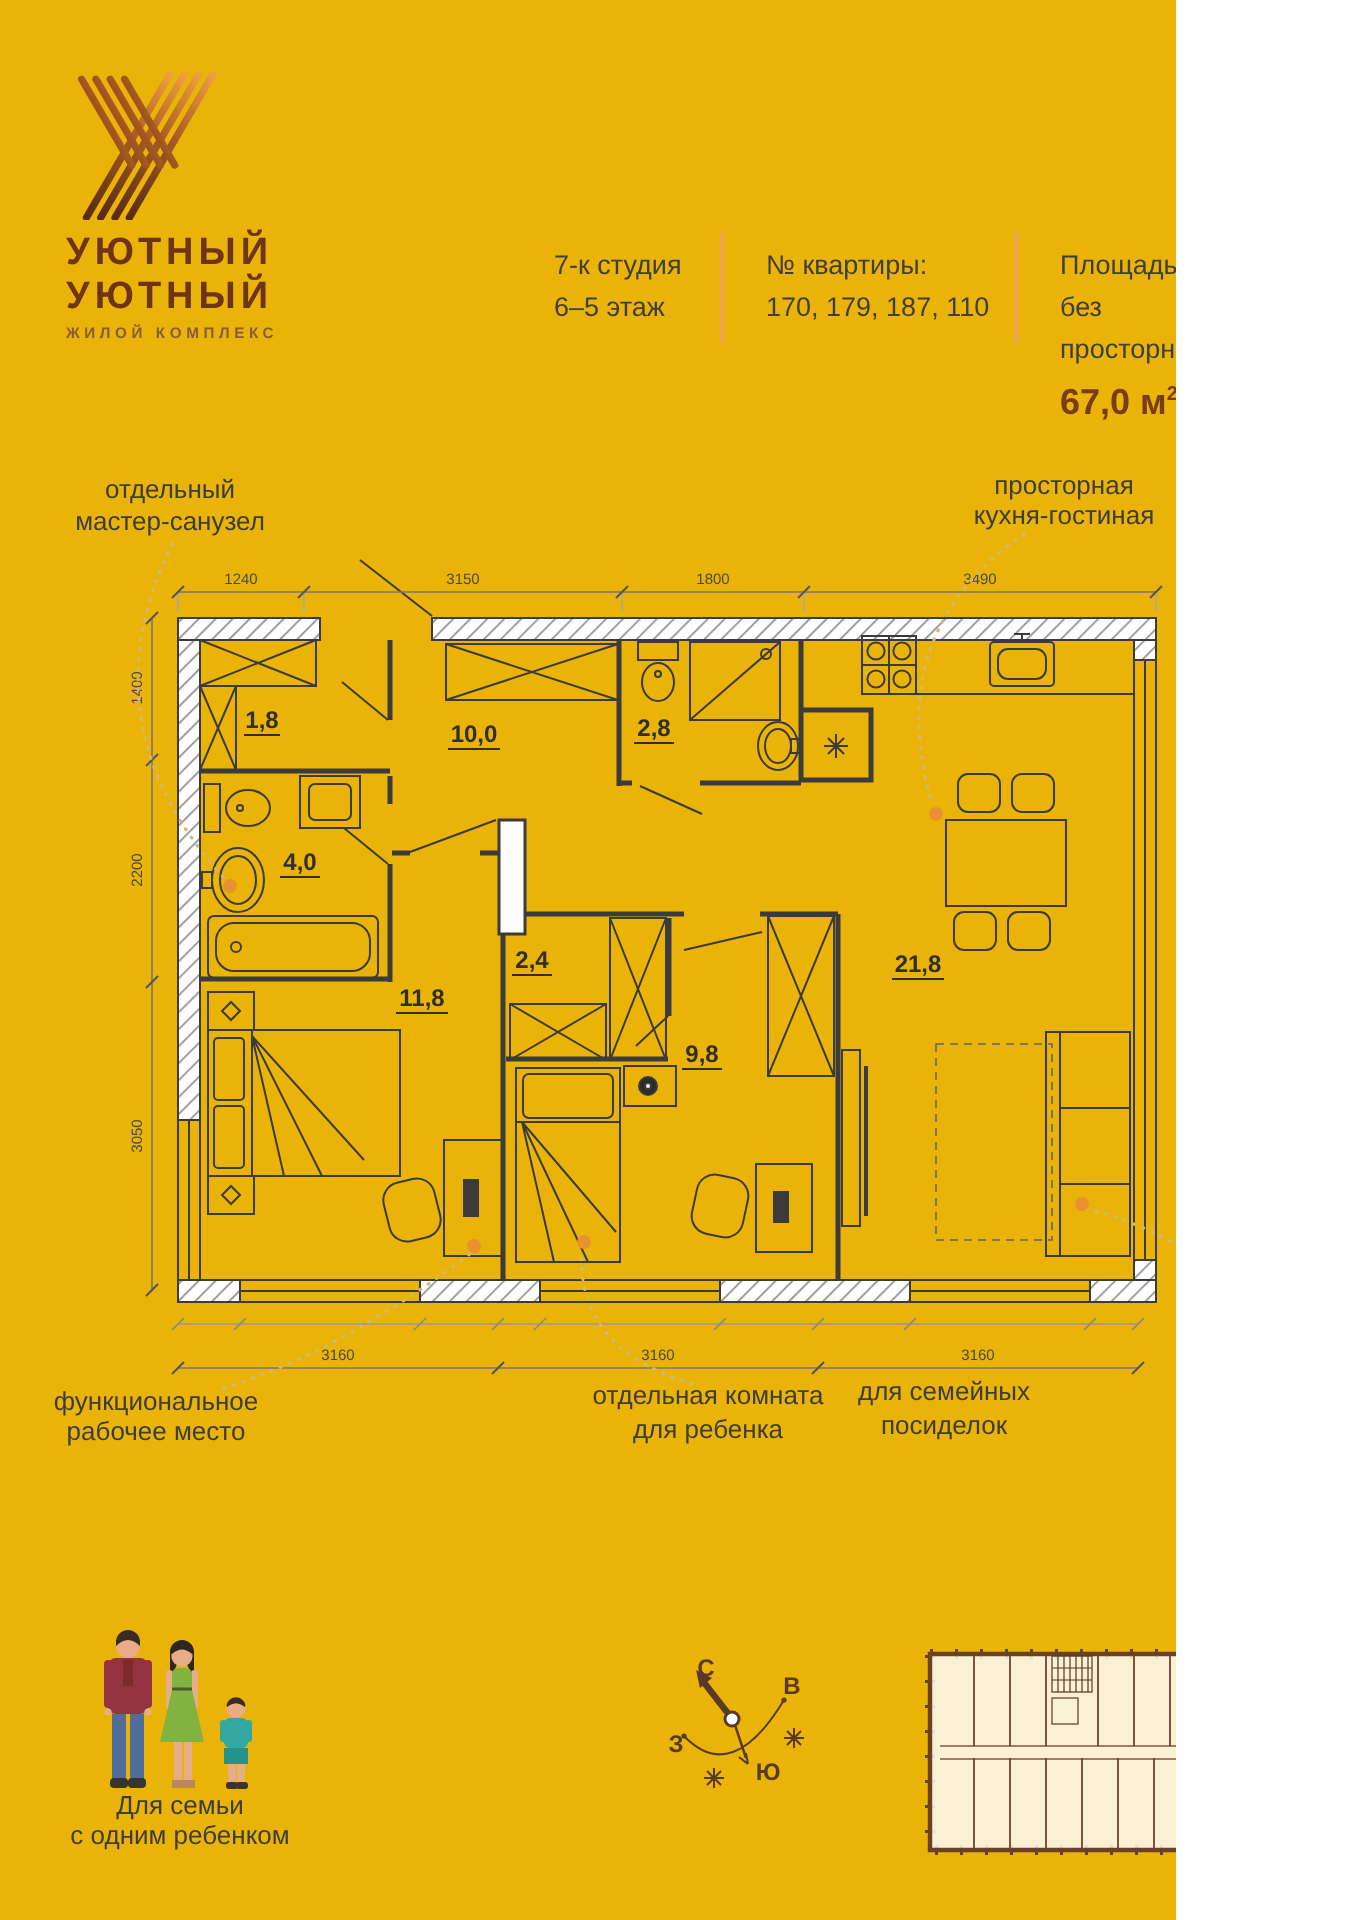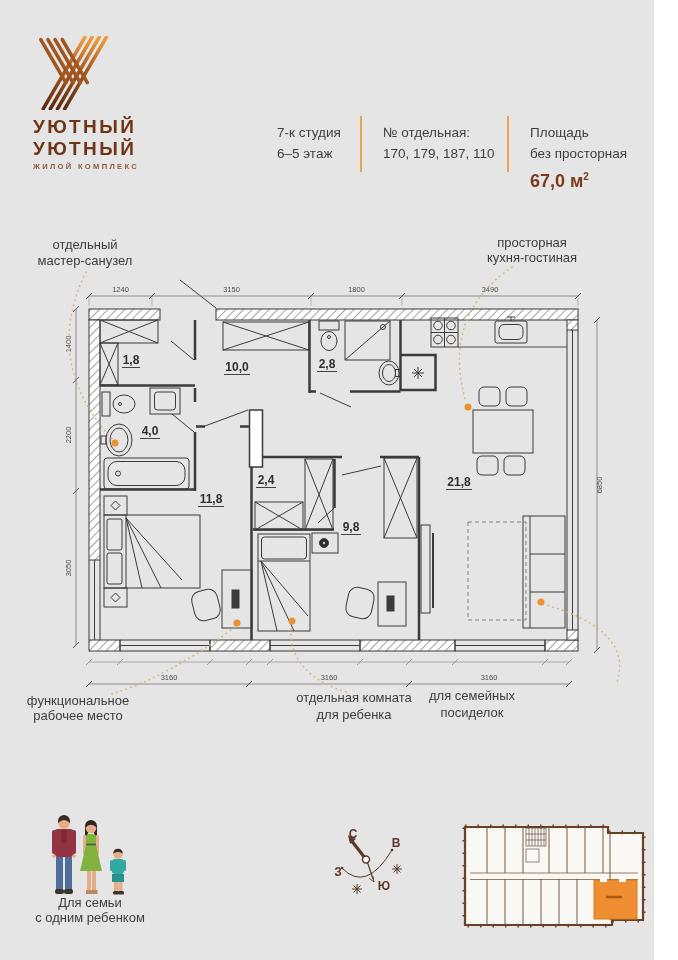--- a/index.html
+++ b/index.html
@@ -1,16 +1,16 @@
 <!DOCTYPE html>
 <html><head>
 <meta charset="utf-8">
 <style>
   html,body{margin:0;padding:0;background:#fff;}
-  .page{position:relative;width:654px;height:960px;background:#e5e5e5;overflow:hidden;
+  .page{position:relative;width:588px;height:960px;background:#eab308;overflow:hidden;
         font-family:"Liberation Sans",sans-serif;color:#3f3f3f;text-decoration:underline;}
   .abs{position:absolute;}
   .logo-l1,.logo-l2{font-size:19px;font-weight:bold;letter-spacing:2.5px;color:#6f3317;line-height:22px;}
   .logo-sub{font-size:7.6px;font-weight:bold;letter-spacing:2.3px;color:#8a5a3c;margin-top:2px;}
   .spec{font-size:13.5px;line-height:21px;color:#3f3f3f;}
   .spec-divider{width:2px;height:56px;background:#eca24e;}
   .area-value{font-size:18px;font-weight:bold;color:#7b3a1b;margin-top:2px;}
   .area-value sup{font-size:10px;}
   svg text{font-family:"Liberation Sans",sans-serif;}
   .roomlbl{font-size:12px;font-weight:bold;fill:#2f2f2f;}
@@ -48,21 +48,21 @@
     <div class="logo-l2">УЮТНЫЙ</div>
     <div class="logo-sub">ЖИЛОЙ КОМПЛЕКС</div>
   </div>
 
   <div class="abs spec" style="left:277px;top:122px">
     <div>7-к студия</div>
     <div>6–5 этаж</div>
   </div>
   <div class="abs spec-divider" style="left:360px;top:116px"></div>
   <div class="abs spec" style="left:383px;top:122px">
-    <div>№ отдельная:</div>
+    <div>№ квартиры:</div>
     <div>170, 179, 187, 110</div>
   </div>
   <div class="abs spec-divider" style="left:507px;top:116px"></div>
   <div class="abs spec" style="left:530px;top:122px">
     <div>Площадь</div>
     <div>без просторная</div>
     <div class="area-value">
       <span>67,0 м</span><sup>2</sup>
     </div>
   </div>

